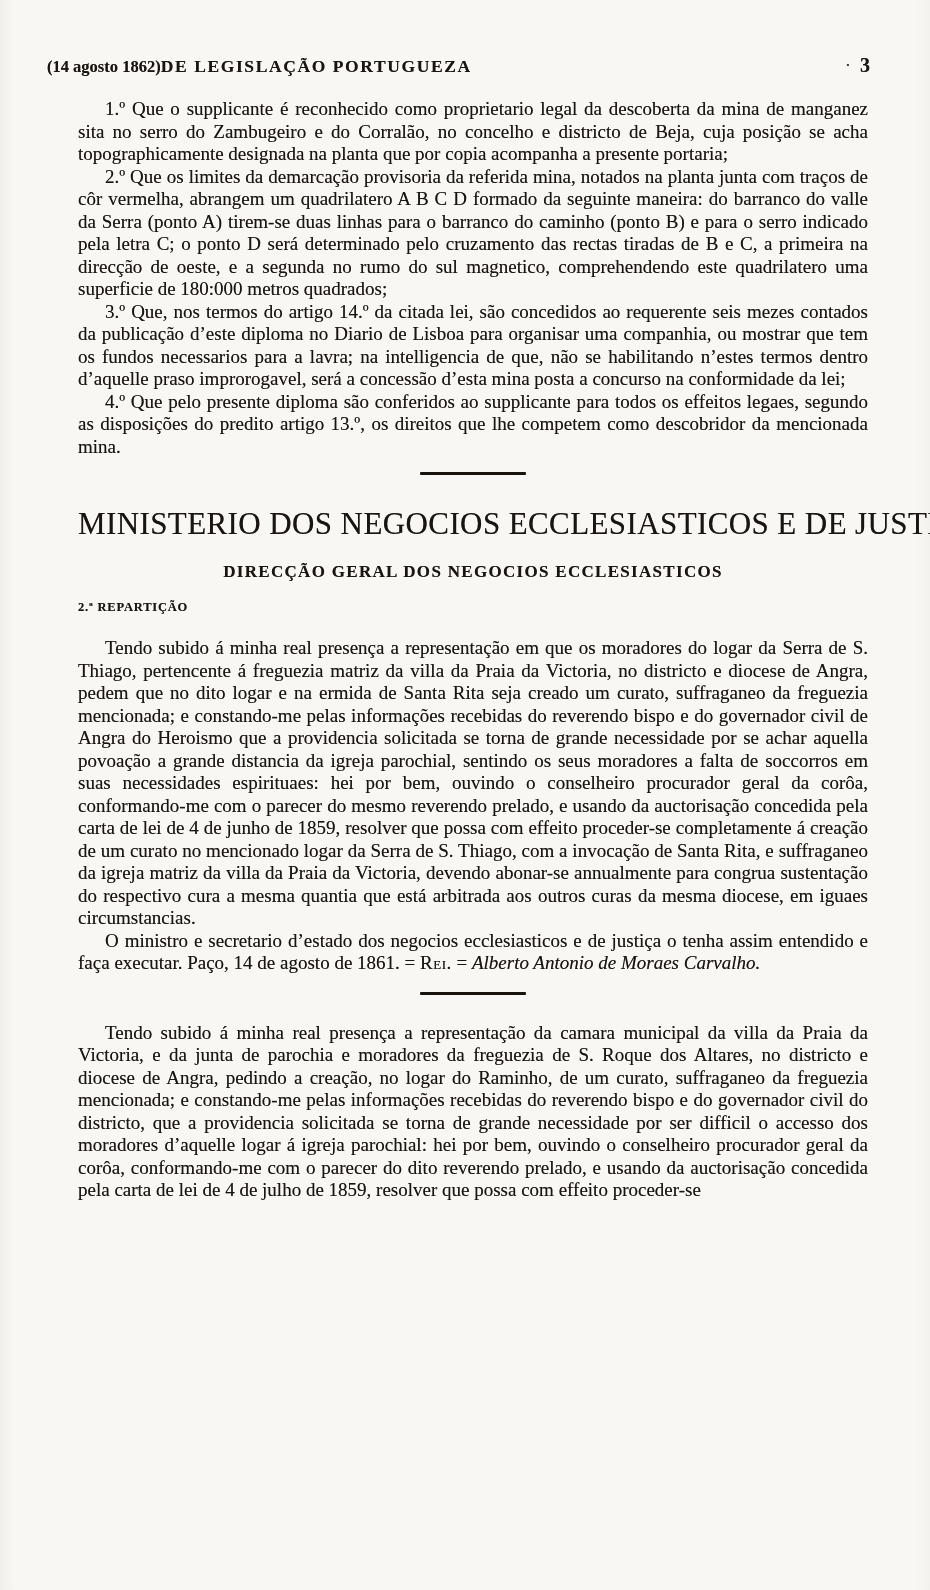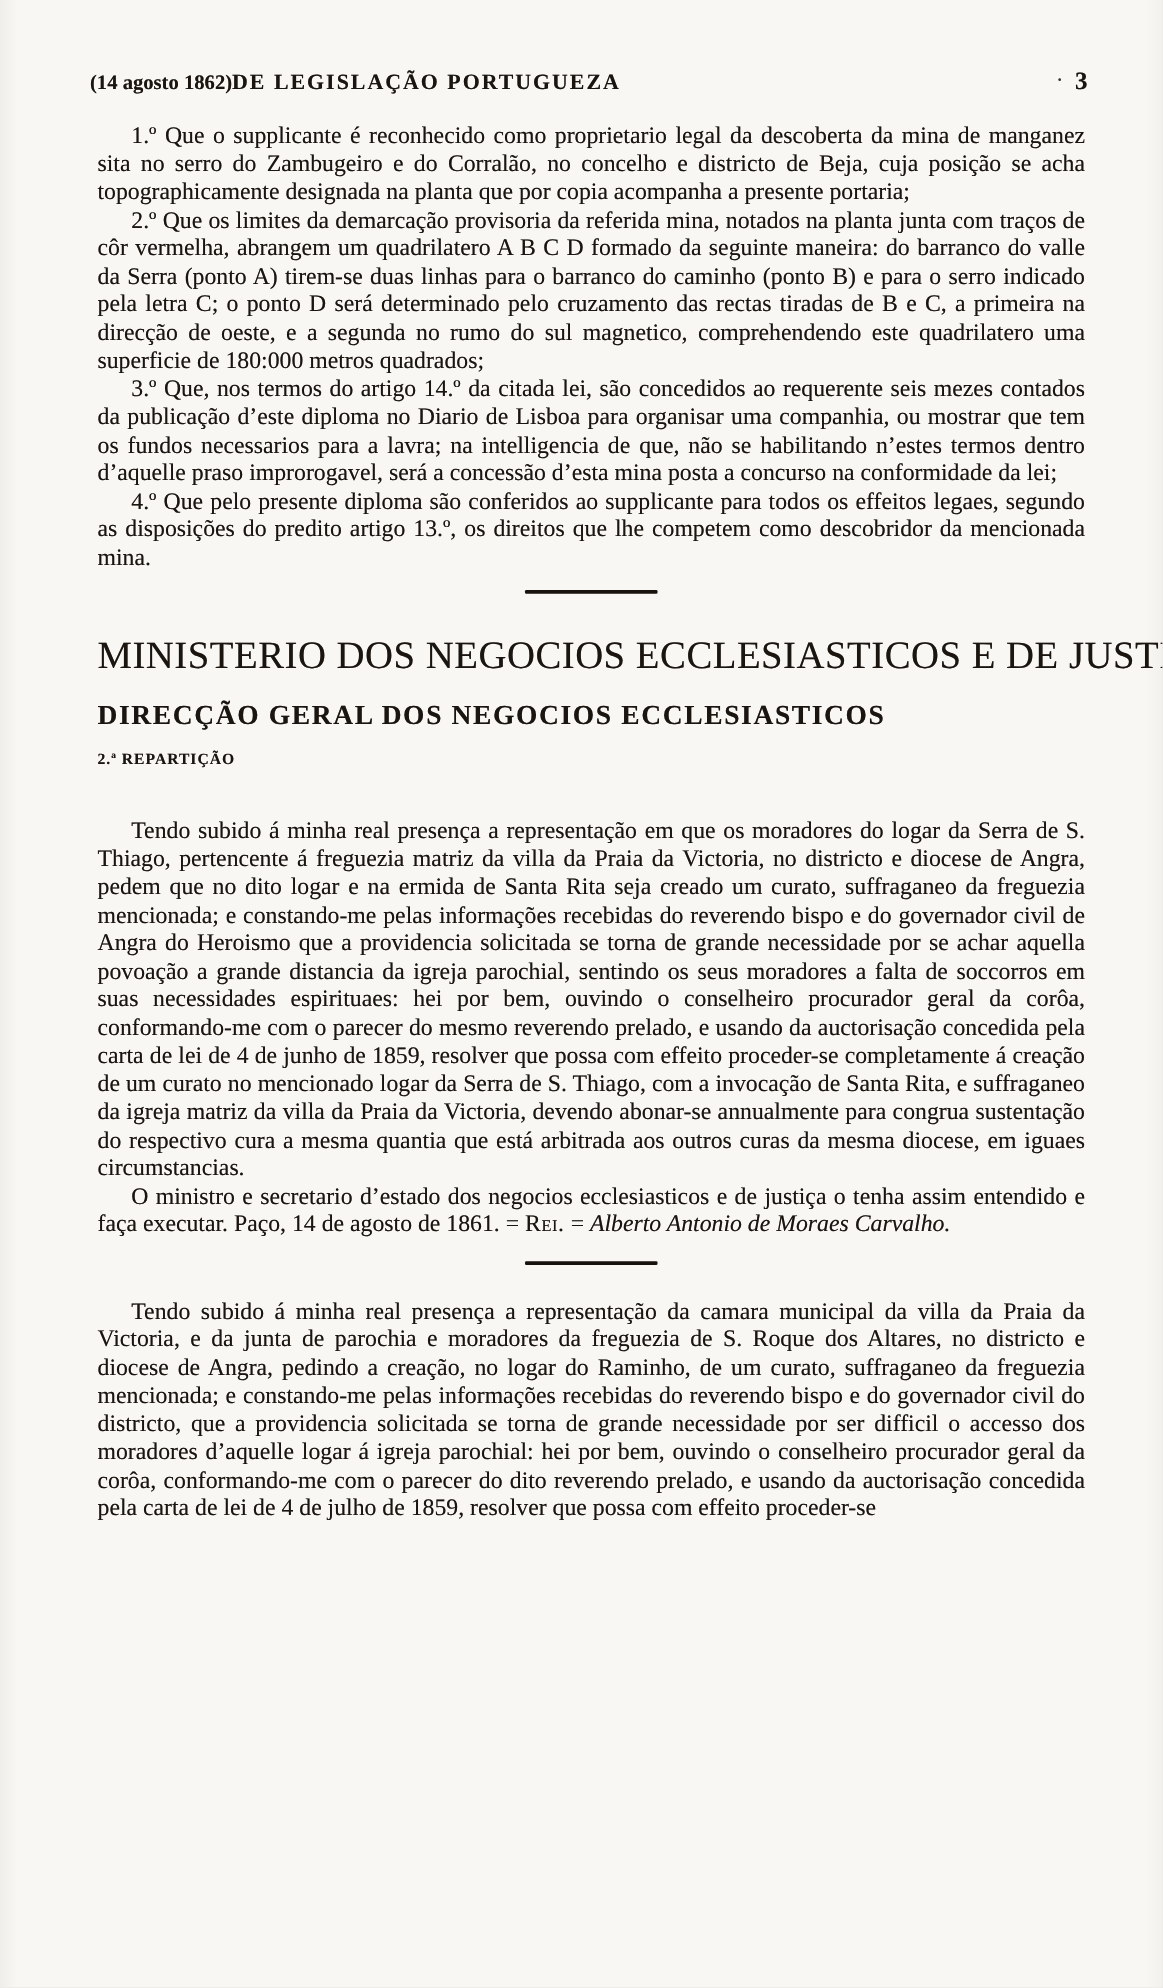--- a/index.html
+++ b/index.html
@@ -11,21 +11,21 @@
     box-sizing: border-box;
     background: linear-gradient(90deg, #f0eeea 0px, #f8f7f4 14px, #f8f7f4 916px, #f3f1ed 930px);
     color: #1b1510;
     font-family: "Liberation Serif", "DejaVu Serif", serif;
     overflow: hidden;
     text-shadow: 0 0 0.4px rgba(27,21,16,0.55);
   }
   .header {
     display: flex;
     align-items: baseline;
-    padding: 54px 60px 0 72px;
+    padding: 54px 60px 0 47px;
   }
   .header-date  { font-weight: bold; font-size: 16.5px; white-space: nowrap; }
   .header-title { flex: 1; text-align: left; font-weight: bold; font-size: 17.5px; letter-spacing: 1.6px; white-space: nowrap; }
   .header-page  { font-size: 20px; font-weight: bold; white-space: nowrap; }
   .header-page .dot { font-size: 13px; vertical-align: 3px; margin-right: 10px; color: #3a332c; }
 
   .content {
     padding: 21px 62px 0 78px;
     font-size: 19px;
     line-height: 22.5px;
@@ -58,38 +58,38 @@
     text-align: center;
     text-indent: 0;
     font-size: 31px;
     font-weight: normal;
     letter-spacing: 0.4px;
     line-height: 28px;
     white-space: nowrap;
   }
   .ministry-sub {
     margin: 24px 0 0;
-    text-align: left;
+    text-align: center;
     text-indent: 0;
-    font-size: 22px;
+    font-size: 17px;
     font-weight: bold;
     letter-spacing: 1.3px;
     line-height: 19px;
     white-space: nowrap;
   }
   .ministry-division {
     margin: 19px 0 0;
     text-align: left;
     text-indent: 0;
     font-size: 12.5px;
     font-weight: bold;
     letter-spacing: 0.8px;
     line-height: 15px;
   }
-  .block-gap   { margin-top: 39px; }
+  .block-gap   { margin-top: 22px; }
   .block-gap-2 { margin-top: 27px; }
 </style>
 </head>
 <body>
 
 <div class="page">
 
   <div class="header">
     <span class="header-date">(14 agosto 1862)</span>
     <span class="header-title">DE LEGISLAÇÃO PORTUGUEZA</span>

